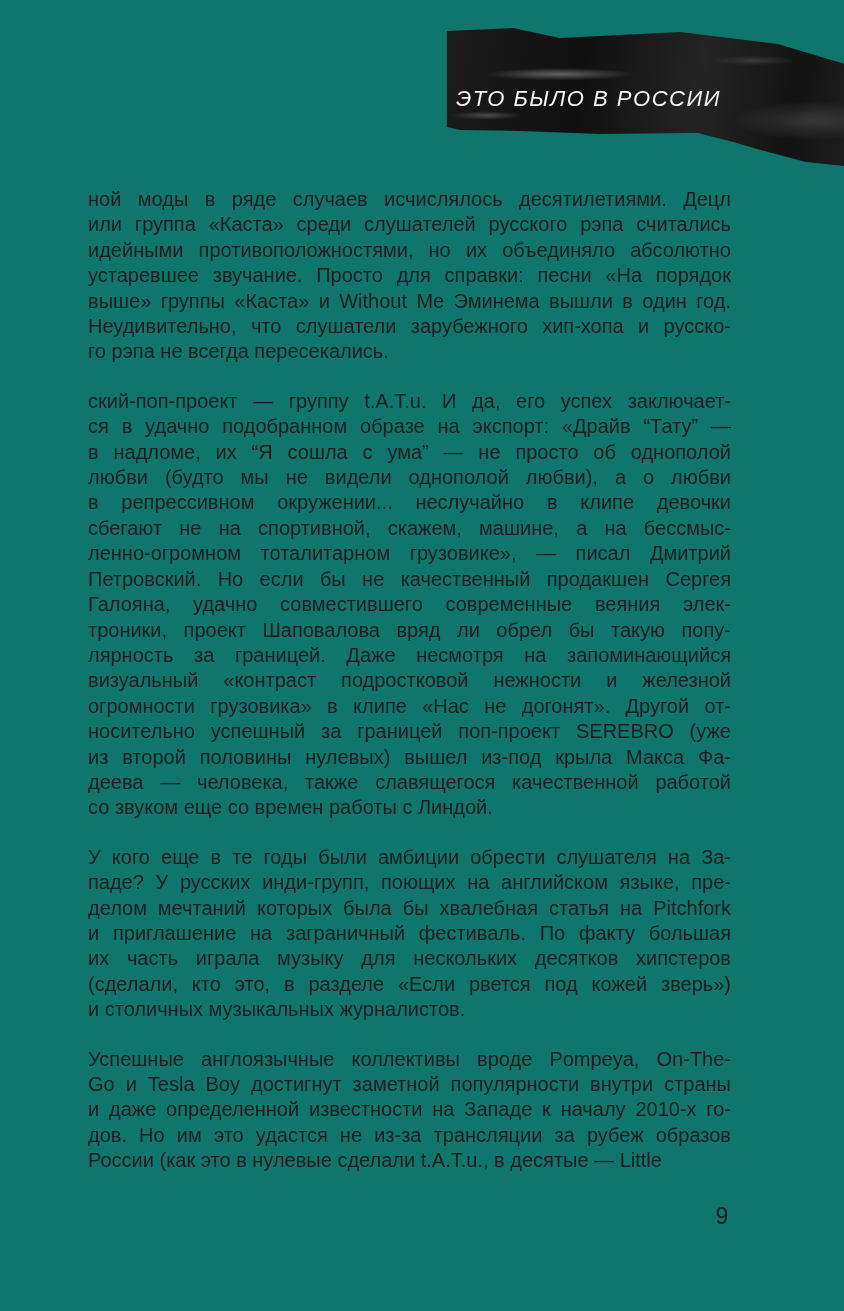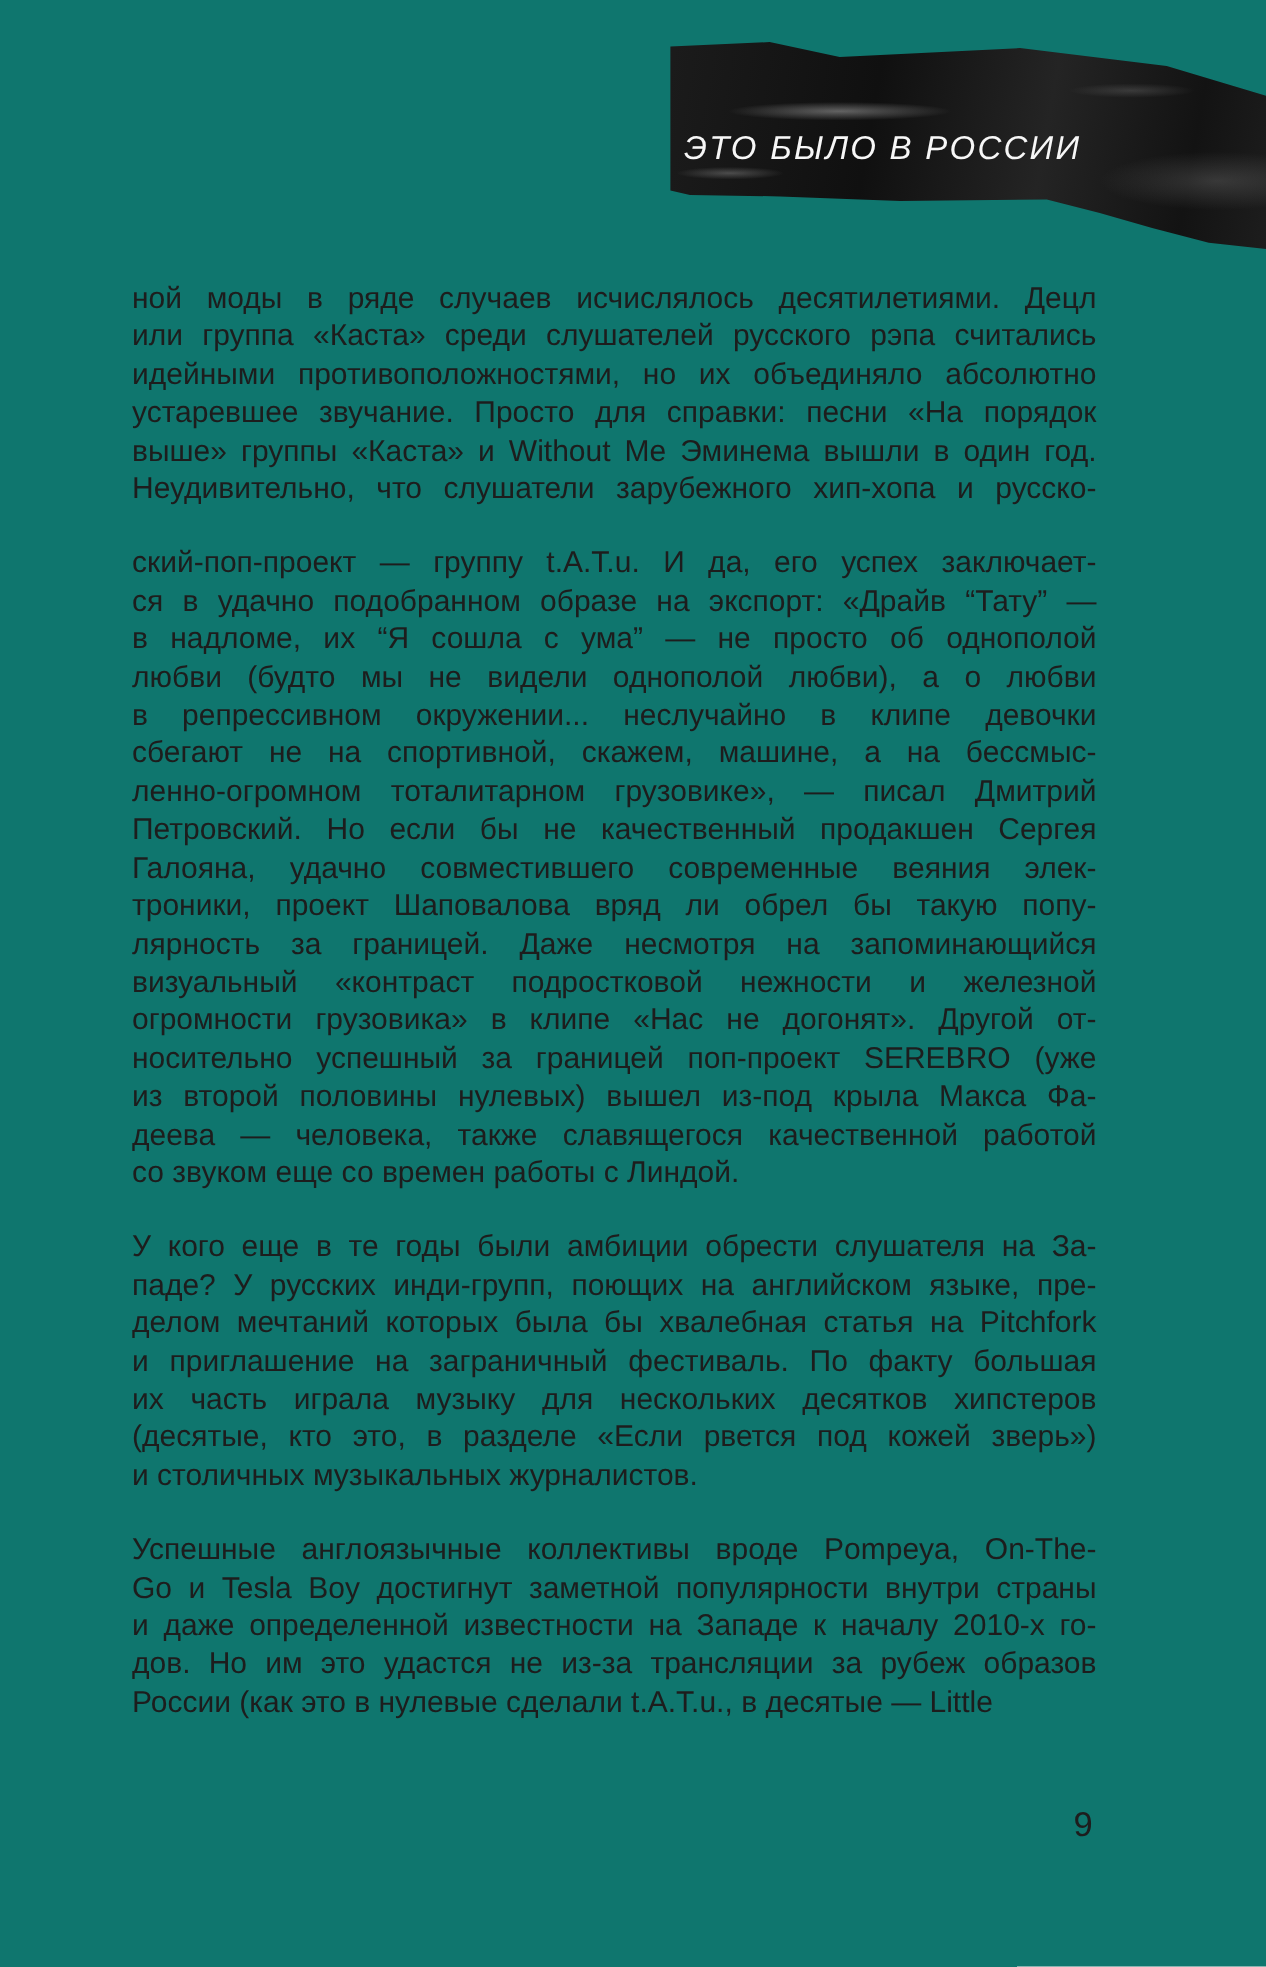--- a/index.html
+++ b/index.html
@@ -75,20 +75,21 @@
   </div>
 
   <div class="textcol">
     <div class="para">
         <div class="jline">ной моды в ряде случаев исчислялось десятилетиями. Децл</div>
         <div class="jline">или группа «Каста» среди слушателей русского рэпа считались</div>
         <div class="jline">идейными противоположностями, но их объединяло абсолютно</div>
         <div class="jline">устаревшее звучание. Просто для справки: песни «На порядок</div>
         <div class="jline">выше» группы «Каста» и Without Me Эминема вышли в один год.</div>
         <div class="jline">Неудивительно, что слушатели зарубежного хип-хопа и русско-</div>
+        <div class="jline last">го рэпа не всегда пересекались.</div>
       </div>
     <div class="para">
         <div class="jline">ский-поп-проект — группу t.A.T.u. И да, его успех заключает-</div>
         <div class="jline">ся в удачно подобранном образе на экспорт: «Драйв “Тату” —</div>
         <div class="jline">в надломе, их “Я сошла с ума” — не просто об однополой</div>
         <div class="jline">любви (будто мы не видели однополой любви), а о любви</div>
         <div class="jline">в репрессивном окружении... неслучайно в клипе девочки</div>
         <div class="jline">сбегают не на спортивной, скажем, машине, а на бессмыс-</div>
         <div class="jline">ленно-огромном тоталитарном грузовике», — писал Дмитрий</div>
         <div class="jline">Петровский. Но если бы не качественный продакшен Сергея</div>
@@ -101,21 +102,21 @@
         <div class="jline">из второй половины нулевых) вышел из-под крыла Макса Фа-</div>
         <div class="jline">деева — человека, также славящегося качественной работой</div>
         <div class="jline last">со звуком еще со времен работы с Линдой.</div>
       </div>
     <div class="para">
         <div class="jline">У кого еще в те годы были амбиции обрести слушателя на За-</div>
         <div class="jline">паде? У русских инди-групп, поющих на английском языке, пре-</div>
         <div class="jline">делом мечтаний которых была бы хвалебная статья на Pitchfork</div>
         <div class="jline">и приглашение на заграничный фестиваль. По факту большая</div>
         <div class="jline">их часть играла музыку для нескольких десятков хипстеров</div>
-        <div class="jline">(десятые, кто это, в разделе «Если рвется под кожей зверь»)</div>
+        <div class="jline">(сделали, кто это, в разделе «Если рвется под кожей зверь»)</div>
         <div class="jline last">и столичных музыкальных журналистов.</div>
       </div>
     <div class="para">
         <div class="jline">Успешные англоязычные коллективы вроде Pompeya, On-The-</div>
         <div class="jline">Go и Tesla Boy достигнут заметной популярности внутри страны</div>
         <div class="jline">и даже определенной известности на Западе к началу 2010-х го-</div>
         <div class="jline">дов. Но им это удастся не из-за трансляции за рубеж образов</div>
         <div class="jline last">России (как это в нулевые сделали t.A.T.u., в десятые — Little</div>
       </div>
   </div>

